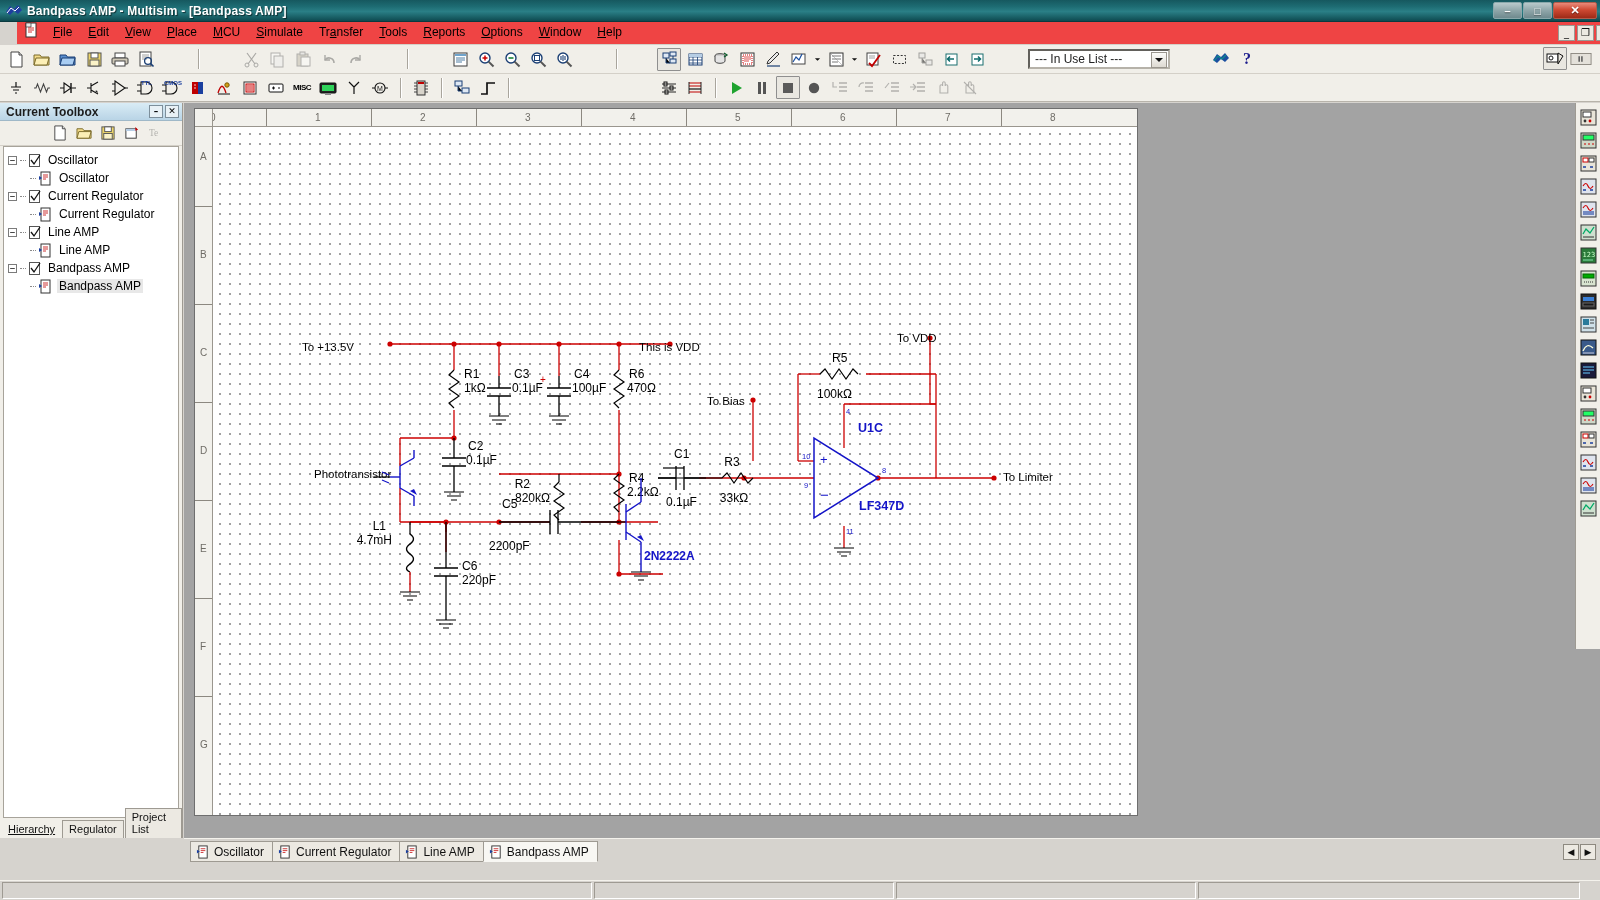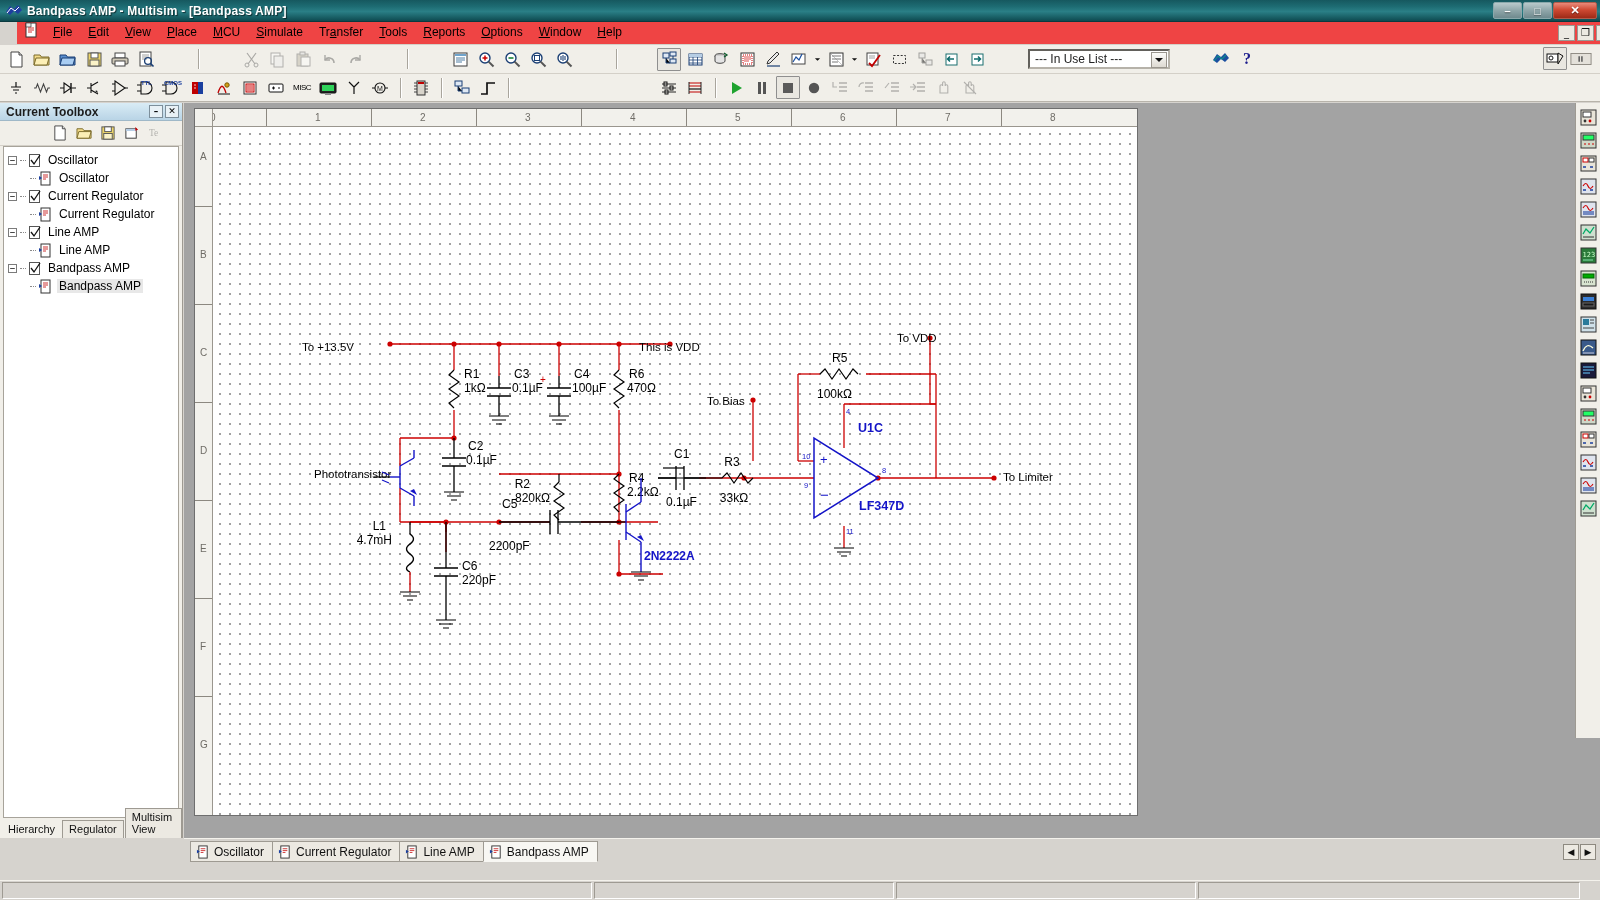--- a/index.html
+++ b/index.html
@@ -65,21 +65,21 @@
   .tgroup { display:flex; align-items:center; height:25px; padding:0 2px;
             border:1px solid transparent; }
   .tgroup + .sep { width:1px; height:20px; background:#a9a59c; margin:0 4px;
                    box-shadow:1px 0 0 #fff; }
   .tbtn {
     width:24px; height:23px; display:flex; align-items:center; justify-content:center;
     margin:0 1px; border:1px solid transparent; border-radius:1px;
   }
   .tbtn.framed { border:1px solid #8f8f8f; background:#e9e7e1; }
   .tbtn svg { display:block; }
-  .tbtn .txtico { font-size:8px; font-weight:normal; letter-spacing:-.5px;
+  .tbtn .txtico { font-size:8px; font-weight:bold; letter-spacing:-.5px;
                   font-family:"Liberation Sans", sans-serif; }
   .combo {
     width:142px; height:20px; border:2px inset #b6b2a9; background:#fff;
     display:flex; align-items:center; font-size:12px; color:#222;
     padding-left:5px; margin:0 3px; position:relative;
   }
   .combo .arrow {
     position:absolute; right:1px; top:1px; width:16px; height:16px;
     background:linear-gradient(180deg,#fbfbf9,#dedad2);
     border:1px solid #9a968e; display:flex; align-items:center; justify-content:center;
@@ -132,21 +132,21 @@
   .ico-sheet { width:15px; height:15px; margin-right:4px; flex:0 0 auto; }
   .tlabel { padding:0 2px; }
   .tbx-tabs {
     height:20px; display:flex; align-items:flex-end; gap:1px;
     padding-left:2px; background:#f1efe9;
   }
   .tbx-tab {
     font-size:11px; padding:2px 6px 3px 6px; background:#ece9e2;
     border:1px solid #9e9a92; border-bottom:none; color:#111;
   }
-  .tbx-tab.plain { background:transparent; border:none; }
+  .tbx-tab.plain { background:transparent; border:none;text-decoration:underline; }
 
   
   .workarea {
     position:absolute; left:184px; top:103px; right:0; height:735px;
     background:#a3a3a3;
   }
   .sheet-frame {
     position:absolute; left:10px; top:5px; width:944px; height:708px;
     background:#fff; border:1px solid #6e6e6e;
   }
@@ -169,21 +169,21 @@
     position:absolute; left:19px; top:19px; right:0; bottom:0;
     background-color:#ffffff;
     background-image:radial-gradient(#9a9a9a .7px, transparent .8px);
     background-size:10px 10px; background-position:1px 1px;
     overflow:hidden;
   }
   .canvas svg { position:absolute; left:0; top:0; }
 
   
   .instr {
-    position:absolute; right:0; top:103px; width:25px; height:635px;
+    position:absolute; right:0; top:103px; width:25px; height:546px;
     background:#f1efe9; border-left:1px solid #9e9a92;
     display:flex; flex-direction:column; align-items:center; padding-top:4px;
   }
   .ibtn { width:21px; height:21px; margin-bottom:2px; display:flex;
           align-items:center; justify-content:center; border:1px solid transparent; }
   .ibtn svg { display:block; }
 
   
   .sheettabs {
     position:absolute; left:184px; top:838px; right:0; height:26px;
@@ -822,21 +822,21 @@
               <rect x="3" y="1" width="9" height="13" fill="#fff" stroke="#333"></rect>
               <path d="M5 4h5M5 6h5M5 8h3" stroke="#c00000" stroke-width=".8"></path>
               <path d="M1 5l3 2-3 2z" fill="#1b3f9f"></path>
             </svg></span>
           <span class="tlabel">Bandpass AMP</span>
         </div>
       </div>
     <div class="tbx-tabs">
       <div class="tbx-tab plain">Hierarchy</div>
       <div class="tbx-tab">Regulator</div>
-      <div class="tbx-tab">Multisim View</div>
+      <div class="tbx-tab">Project List</div>
     </div>
   </div>
 
   <div class="workarea">
     <div class="sheet-frame">
       <div class="ruler-corner"></div>
       <div class="ruler-h" id="ruler-h">
           <div class="rh-lbl" style="left: -3px;">0</div>
           <div class="rh-tick" style="left: 53px;"></div>
           <div class="rh-lbl" style="left: 102px;">1</div>

